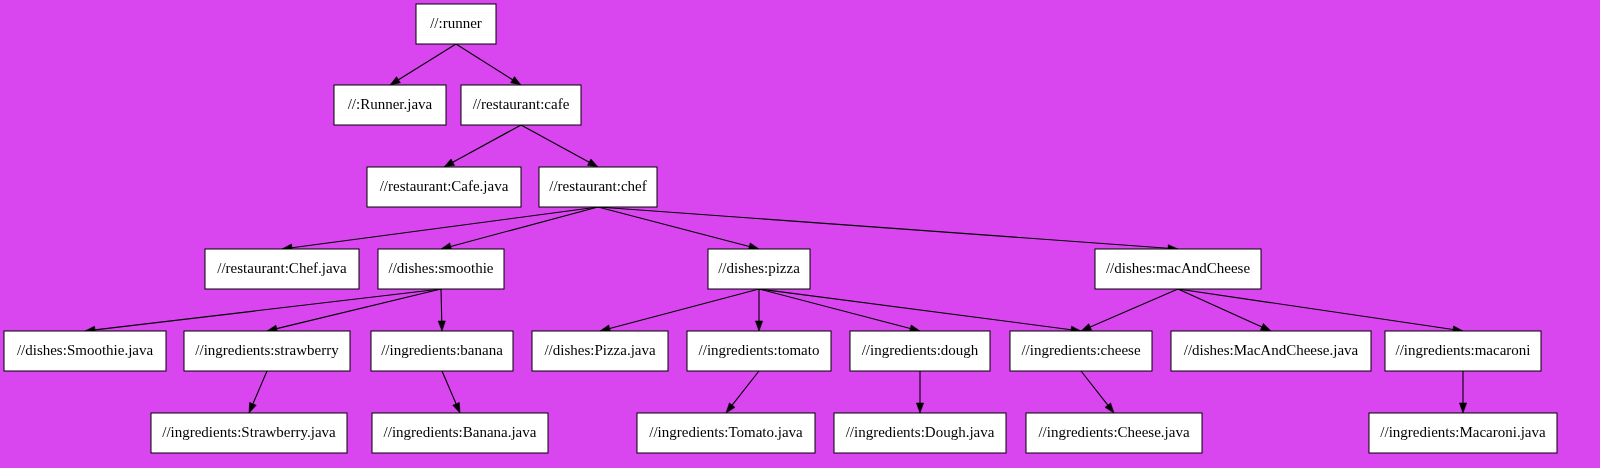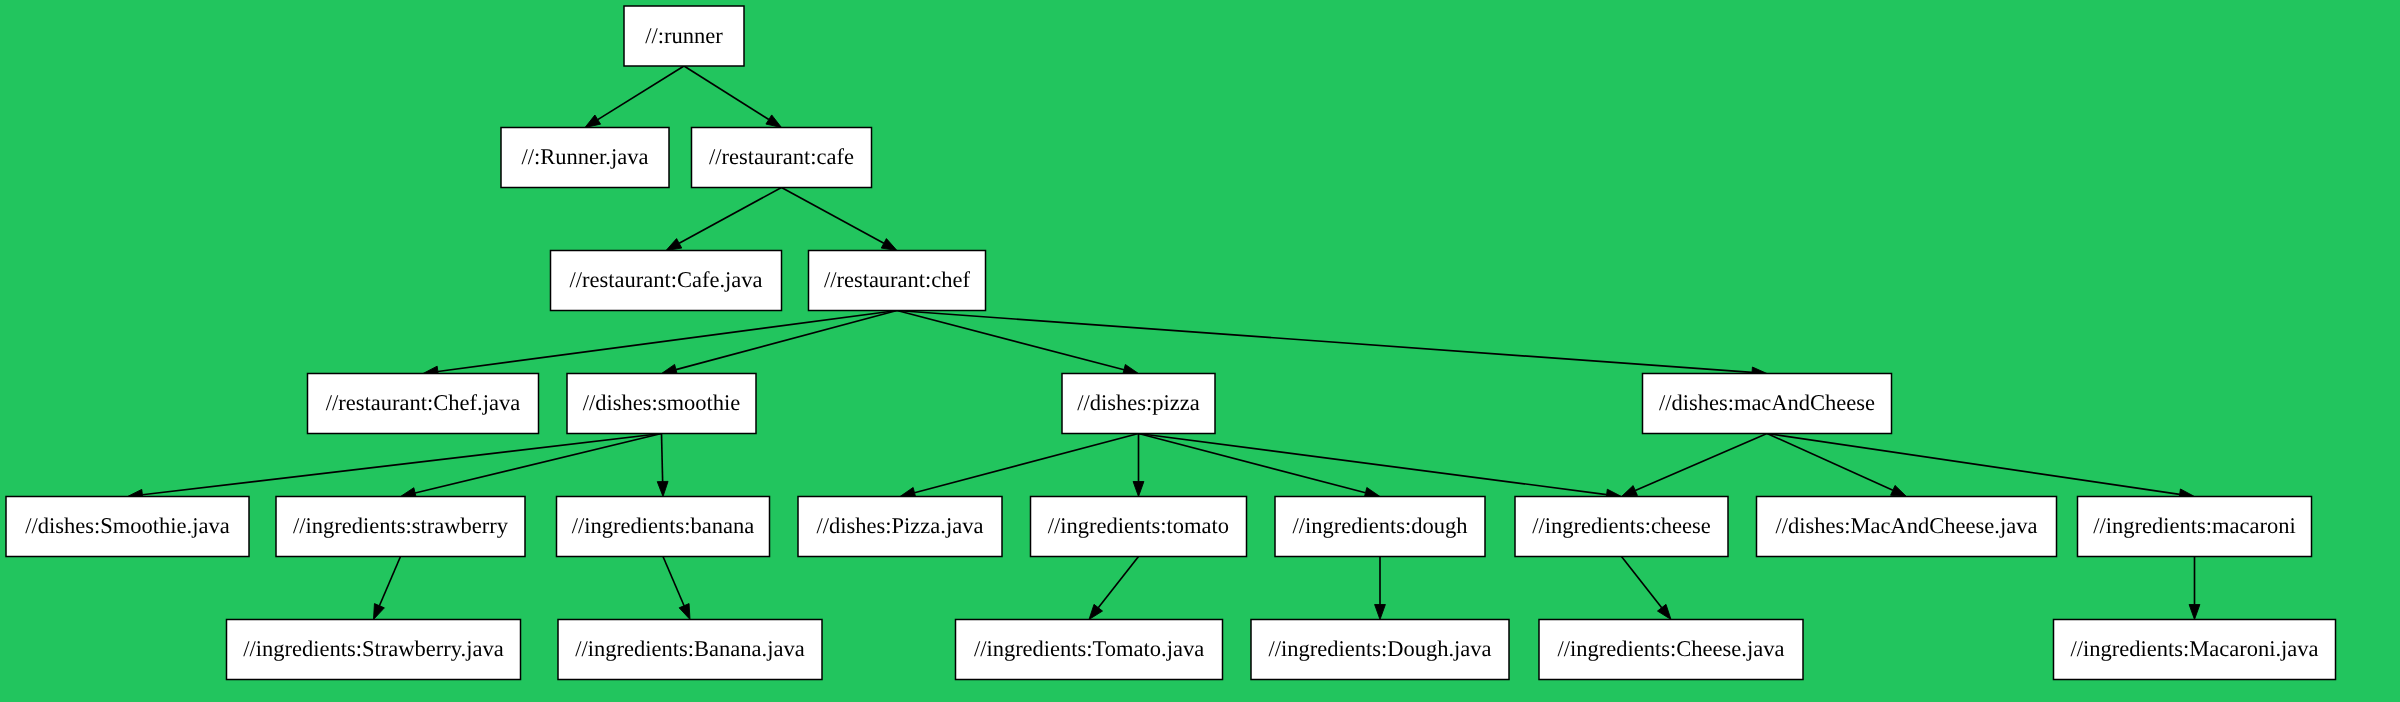--- a/index.html
+++ b/index.html
@@ -4,21 +4,21 @@
 <style>
   html, body {
     margin: 0;
     padding: 0;
     background: #ffffff;
   }
   #graph-root {
     position: relative;
     width: 1600px;
     height: 468px;
-    background: #22c55e;
+    background: #d946ef;
     font-family: "Liberation Serif", "DejaVu Serif", serif;
     overflow: hidden;
   }
   #graph-svg {
     position: absolute;
     top: 0;
     left: 0;
     width: 1600px;
     height: 468px;
   }

